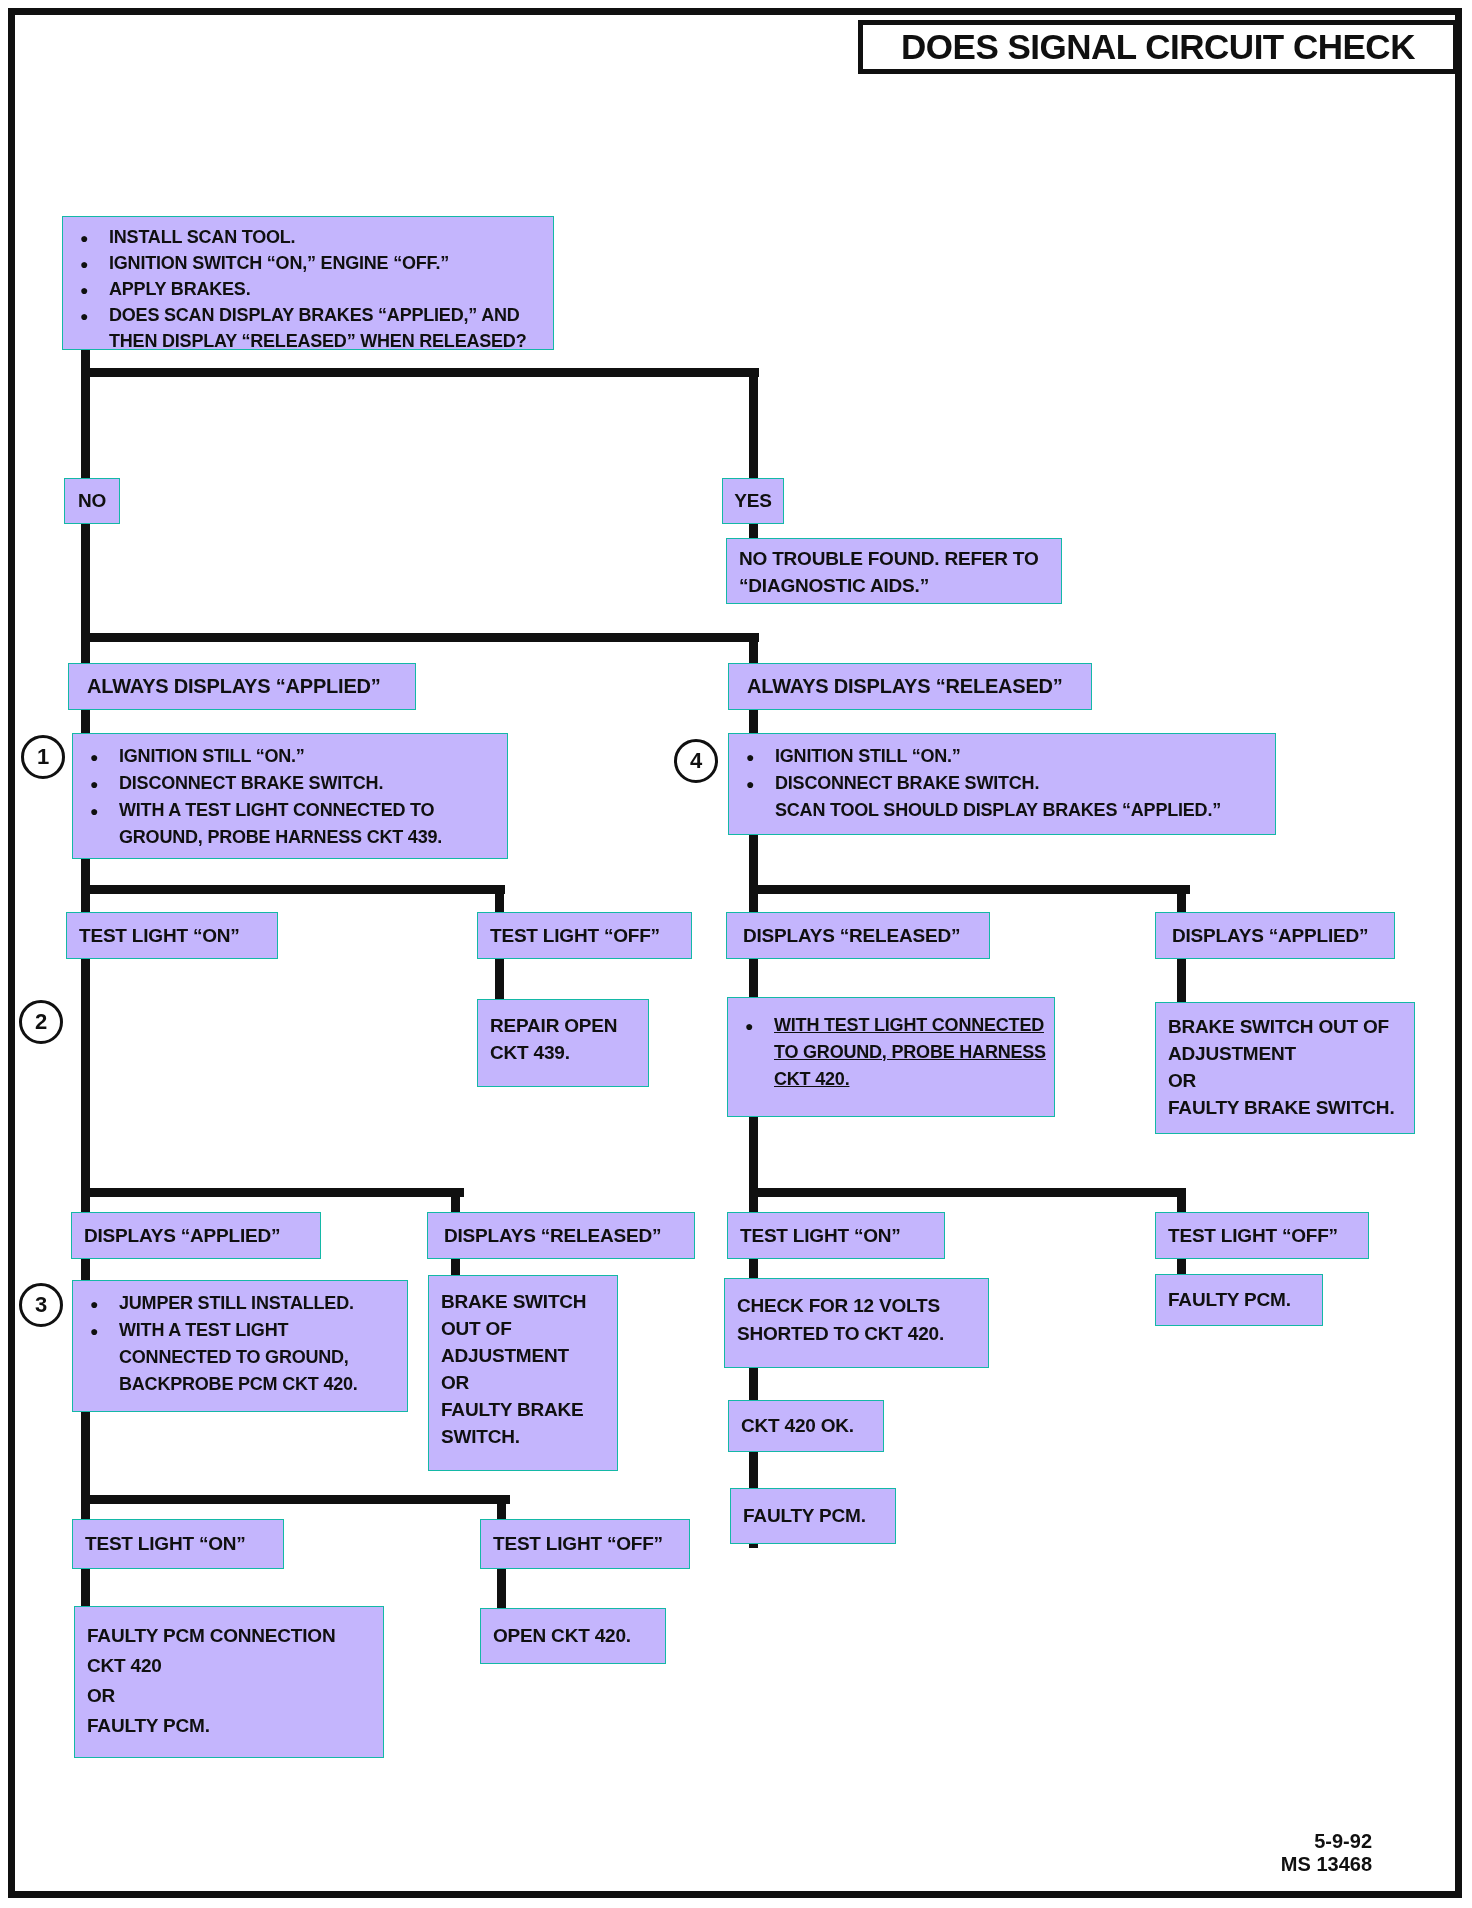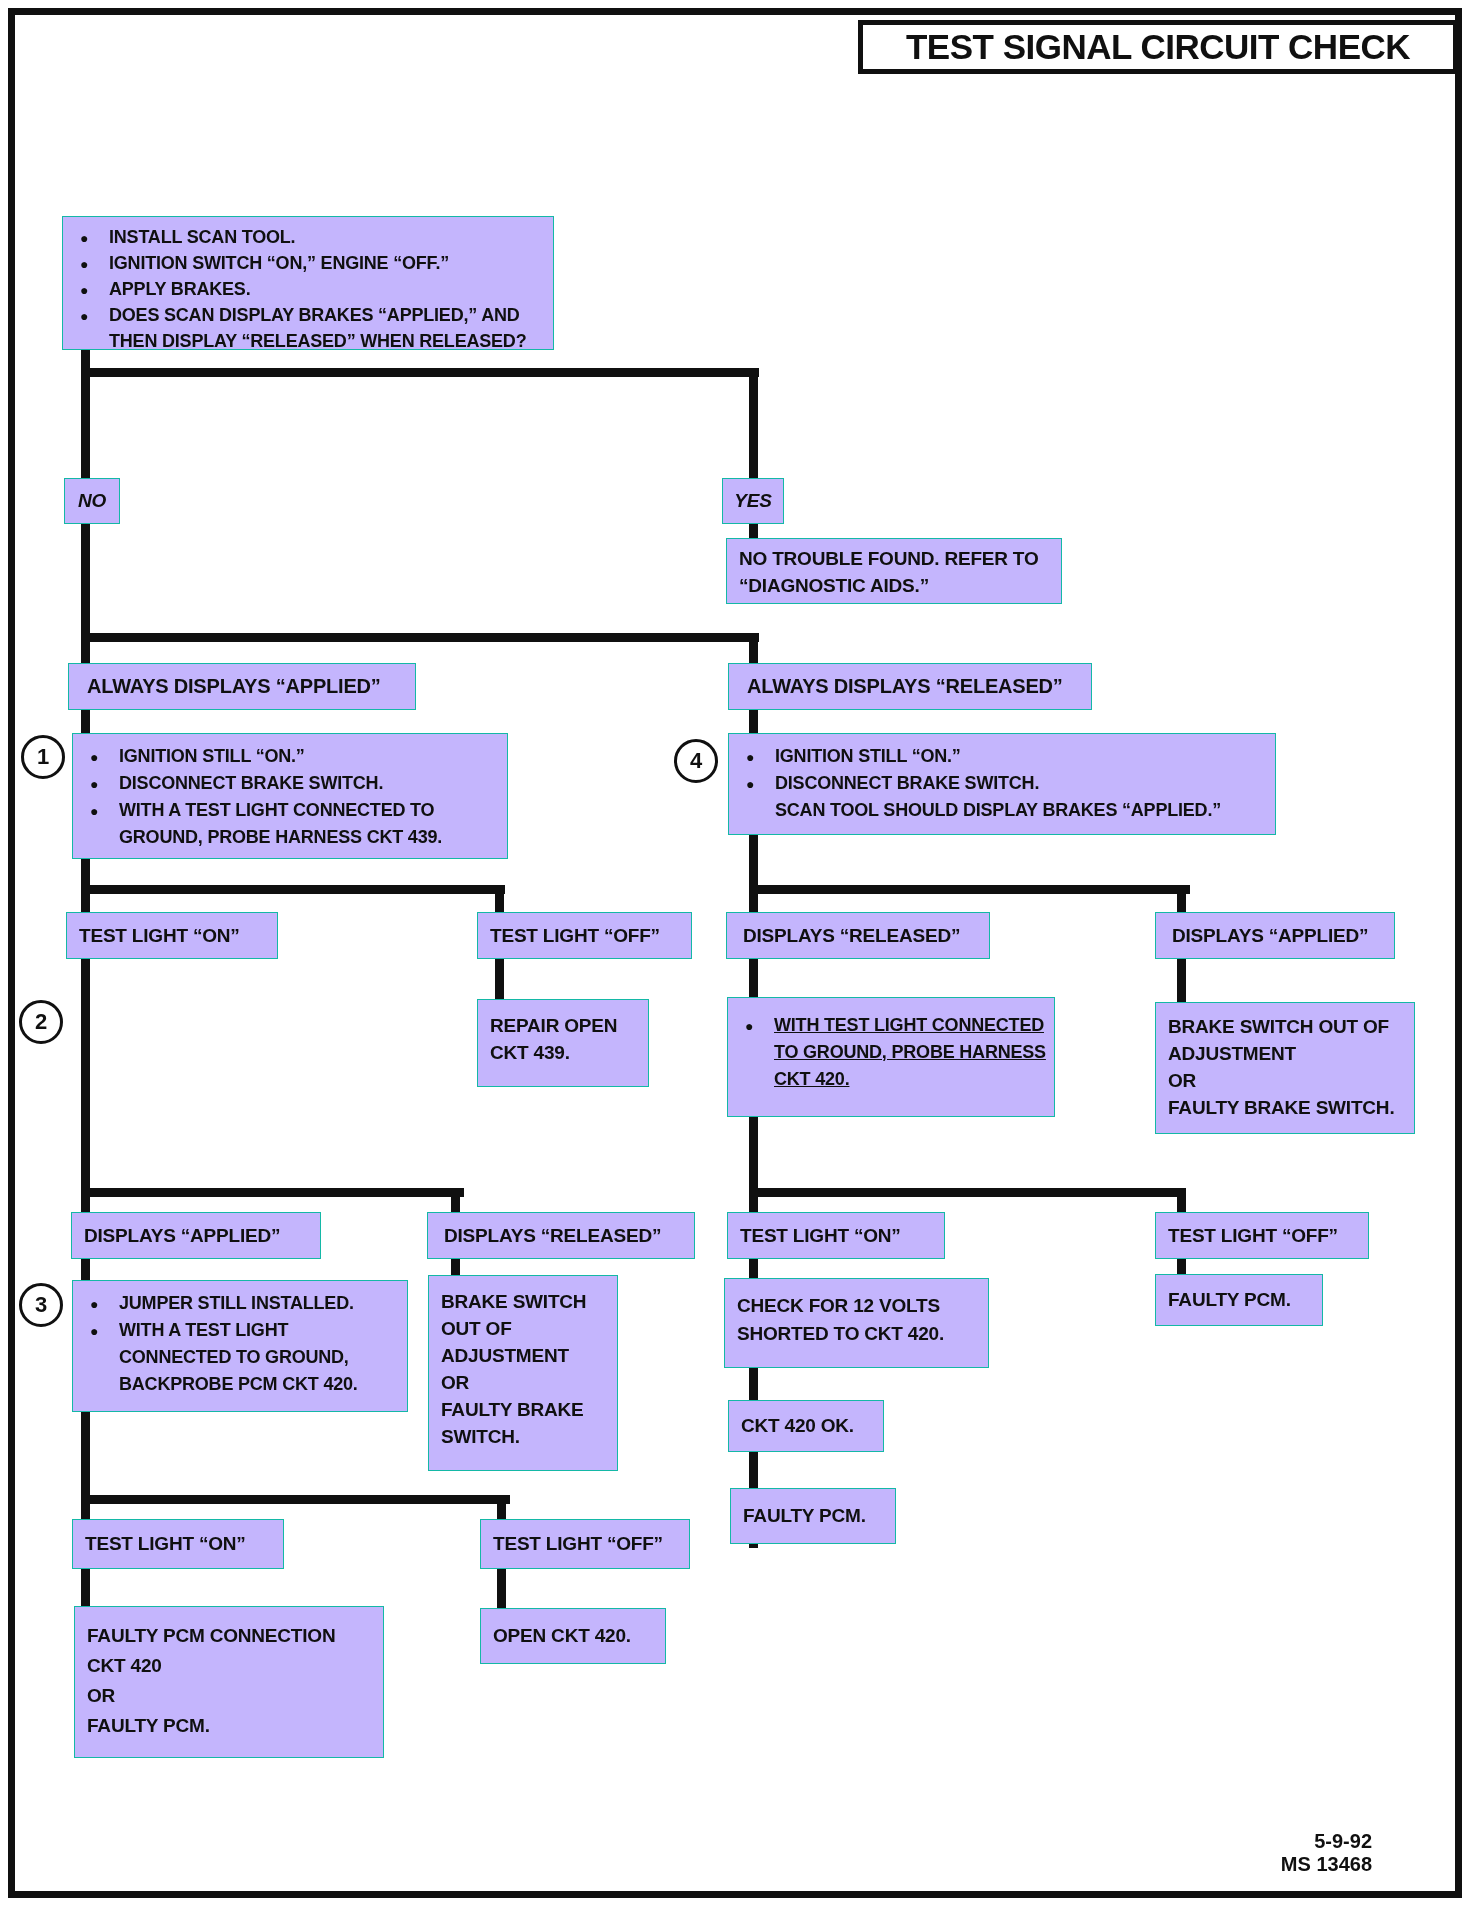--- a/index.html
+++ b/index.html
@@ -5,21 +5,21 @@
   html,body{margin:0;padding:0;background:#e8e8e8;}
   .page{
     position:relative;width:1472px;height:1908px;background:#ffffff;
     font-family:"Liberation Sans",sans-serif;font-weight:bold;color:#101010;
     overflow:hidden;margin:0 auto;
   }
   .page-border{position:absolute;left:8px;top:8px;right:10px;bottom:10px;border:7px solid #101010;z-index:0;}
   .line{position:absolute;background:#101010;z-index:1;}
   .box{position:absolute;background:#c4b5fd;border:1px solid #14b8a6;box-sizing:border-box;z-index:2;}
   .label{display:flex;align-items:center;padding:2px 12px;font-size:19px;letter-spacing:-0.2px;white-space:nowrap;}
-  .centered{justify-content:center;padding:2px 4px;font-style:italic;}
+  .centered{justify-content:center;padding:2px 4px;}
   .lines{padding:8px 12px;font-size:19px;line-height:27px;letter-spacing:-0.2px;}
   .bullets{padding:9px 6px 9px 12px;font-size:18px;line-height:27px;letter-spacing:-0.2px;}
   .bullet{position:relative;padding-left:34px;}
   .bullet::before{content:"●";position:absolute;left:5px;top:1px;font-size:14px;}
   .bullet.no-dot::before{content:"";}
   .circle{
     position:absolute;width:44px;height:44px;border:3px solid #101010;border-radius:50%;
     background:#fff;display:flex;align-items:center;justify-content:center;
     font-size:22px;z-index:3;box-sizing:border-box;
   }
@@ -45,21 +45,21 @@
   <div class="line" style="left:495px;top:889px;width:9px;height:112px;"></div>
   <div class="line" style="left:749px;top:885px;width:441px;height:9px;"></div>
   <div class="line" style="left:1177px;top:889px;width:9px;height:116px;"></div>
   <div class="line" style="left:81px;top:1188px;width:383px;height:9px;"></div>
   <div class="line" style="left:451px;top:1192px;width:9px;height:86px;"></div>
   <div class="line" style="left:749px;top:1188px;width:437px;height:9px;"></div>
   <div class="line" style="left:1177px;top:1192px;width:9px;height:85px;"></div>
   <div class="line" style="left:81px;top:1495px;width:429px;height:9px;"></div>
   <div class="line" style="left:497px;top:1499px;width:9px;height:113px;"></div>
 
-  <div class="title-box">TEST SIGNAL CIRCUIT CHECK</div>
+  <div class="title-box">DOES SIGNAL CIRCUIT CHECK</div>
 
   <div class="box bullets" style="left:62px;top:216px;width:492px;height:134px;padding-top:7px;line-height:26px;">
     <div class="bullet"><span>INSTALL SCAN TOOL.</span></div>
     <div class="bullet"><span>IGNITION SWITCH “ON,” ENGINE “OFF.”</span></div>
     <div class="bullet"><span>APPLY BRAKES.</span></div>
     <div class="bullet"><span>DOES SCAN DISPLAY BRAKES “APPLIED,” AND THEN DISPLAY “RELEASED” WHEN RELEASED?</span></div>
   </div>
 
   <div class="box label centered" style="left:64px;top:478px;width:56px;height:46px;">
       <span>NO</span>

